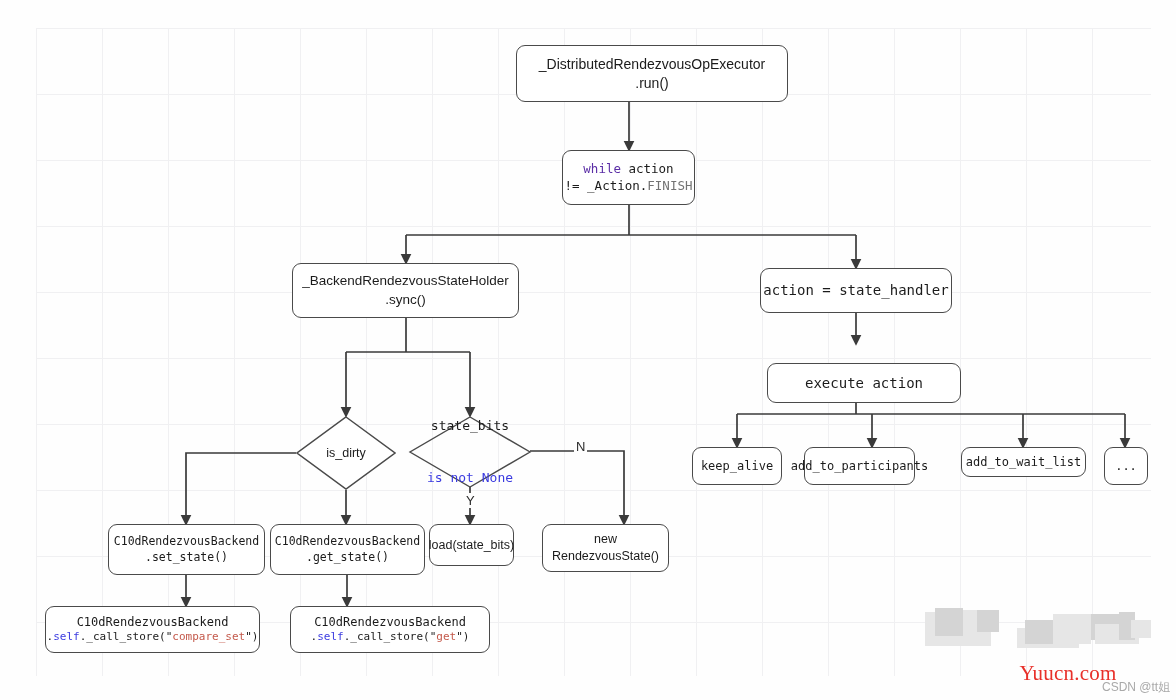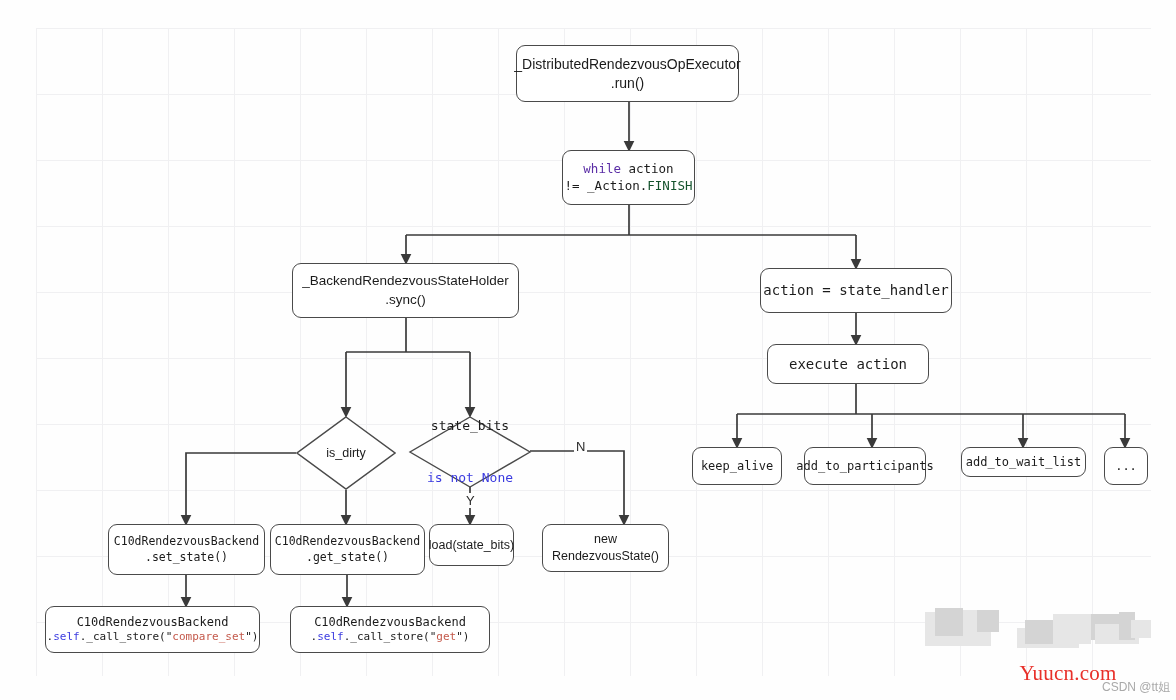--- a/index.html
+++ b/index.html
@@ -47,21 +47,21 @@
     justify-content: center;
     text-align: center;
     color: #1b1b1b;
     line-height: 1.35;
   }
   .node .ln { display: block; white-space: nowrap; }
   .mono { font-family: "DejaVu Sans Mono", "Liberation Mono", monospace; text-align: center; }
   .sans { font-family: "Liberation Sans", sans-serif; }
 
   .kw { color: #5b2ea6; }
-  .const { color: #14532d; }
+  .const { color: #737373; }
   .blue { color: #3b3be0; }
   .str { color: #c4594b; }
 
   .diamond-wrap {
     position: absolute;
   }
   .diamond-wrap svg { position: absolute; left: 0; top: 0; }
   .diamond-label {
     position: absolute;
     left: 0; top: 0;
@@ -143,21 +143,21 @@
 
       <path d="M 856 384 L 856 414"></path>
       <path d="M 737 414 L 1125 414"></path>
       <path d="M 737 414 L 737 447" marker-end="url(#arrow)"></path>
       <path d="M 872 414 L 872 447" marker-end="url(#arrow)"></path>
       <path d="M 1023 414 L 1023 447" marker-end="url(#arrow)"></path>
       <path d="M 1125 414 L 1125 447" marker-end="url(#arrow)"></path>
     </g>
   </svg>
 
-  <div class="node sans" style="left:516px; top:45px; width:223px; height:57px; font-size:14px;">
+  <div class="node sans" style="left:516px; top:45px; width:272px; height:57px; font-size:14px;">
     <span class="ln">_DistributedRendezvousOpExecutor</span>
     <span class="ln">.run()</span>
   </div>
 
   <div class="node mono" style="left:562px; top:150px; width:133px; height:55px; font-size:12.5px;">
     <span class="ln">
       <span class="kw">while</span><span> action</span>
     </span>
     <span class="ln">
       <span>!= _Action.</span><span class="const">FINISH</span>
@@ -166,21 +166,21 @@
 
   <div class="node sans" style="left:292px; top:263px; width:227px; height:55px; font-size:13.5px;">
     <span class="ln">_BackendRendezvousStateHolder</span>
     <span class="ln">.sync()</span>
   </div>
 
   <div class="node mono" style="left:760px; top:268px; width:192px; height:45px; font-size:14px;">
     <span class="ln">action = state_handler</span>
   </div>
 
-  <div class="node mono" style="left:767px; top:344px; width:162px; height:40px; font-size:14px;">
+  <div class="node mono" style="left:767px; top:363px; width:194px; height:40px; font-size:14px;">
     <span class="ln">execute action</span>
   </div>
 
   <div class="diamond-wrap" style="left:296px; top:416px; width:100px; height:74px;">
     <svg width="100" height="74">
       <polygon points="50,1 99,37 50,73 1,37" fill="#ffffff" stroke="#4a4a4a" stroke-width="1.5"></polygon>
     </svg>
     <div class="diamond-label sans" style="font-size:12.5px;">
       <span class="ln">is_dirty</span>
     </div>
@@ -228,21 +228,21 @@
   <div class="node mono" style="left:290px; top:606px; width:200px; height:47px; font-size:12px;">
     <span class="ln">C10dRendezvousBackend</span>
     <span class="ln" style="font-size:11px;">
       <span>.</span><span class="blue">self</span><span>._call_store("</span><span class="str">get</span><span>")</span>
     </span>
   </div>
 
   <div class="node mono" style="left:692px; top:447px; width:90px; height:38px; font-size:12px;">
     <span class="ln">keep_alive</span>
   </div>
-  <div class="node mono" style="left:804px; top:447px; width:122px; height:38px; font-size:12px;">
+  <div class="node mono" style="left:804px; top:447px; width:111px; height:38px; font-size:12px;">
     <span class="ln">add_to_participants</span>
   </div>
   <div class="node mono" style="left:961px; top:447px; width:125px; height:30px; font-size:12px;">
     <span class="ln">add_to_wait_list</span>
   </div>
   <div class="node mono" style="left:1104px; top:447px; width:44px; height:38px; font-size:12px;">
     <span class="ln">...</span>
   </div>
 
   <div id="watermark-blocks" style="left:925px; top:600px; width:251px; height:60px;">

